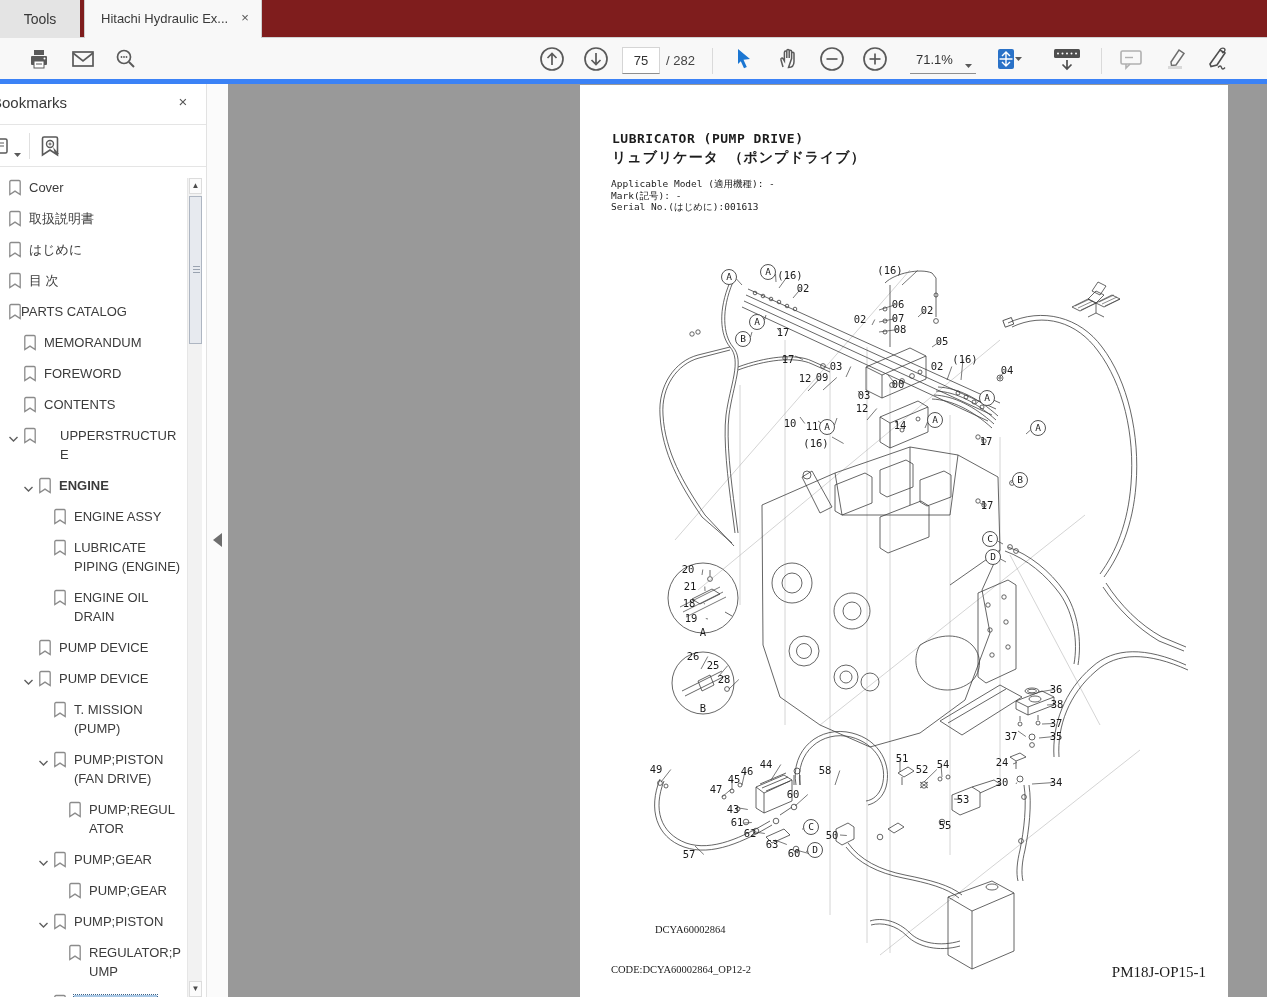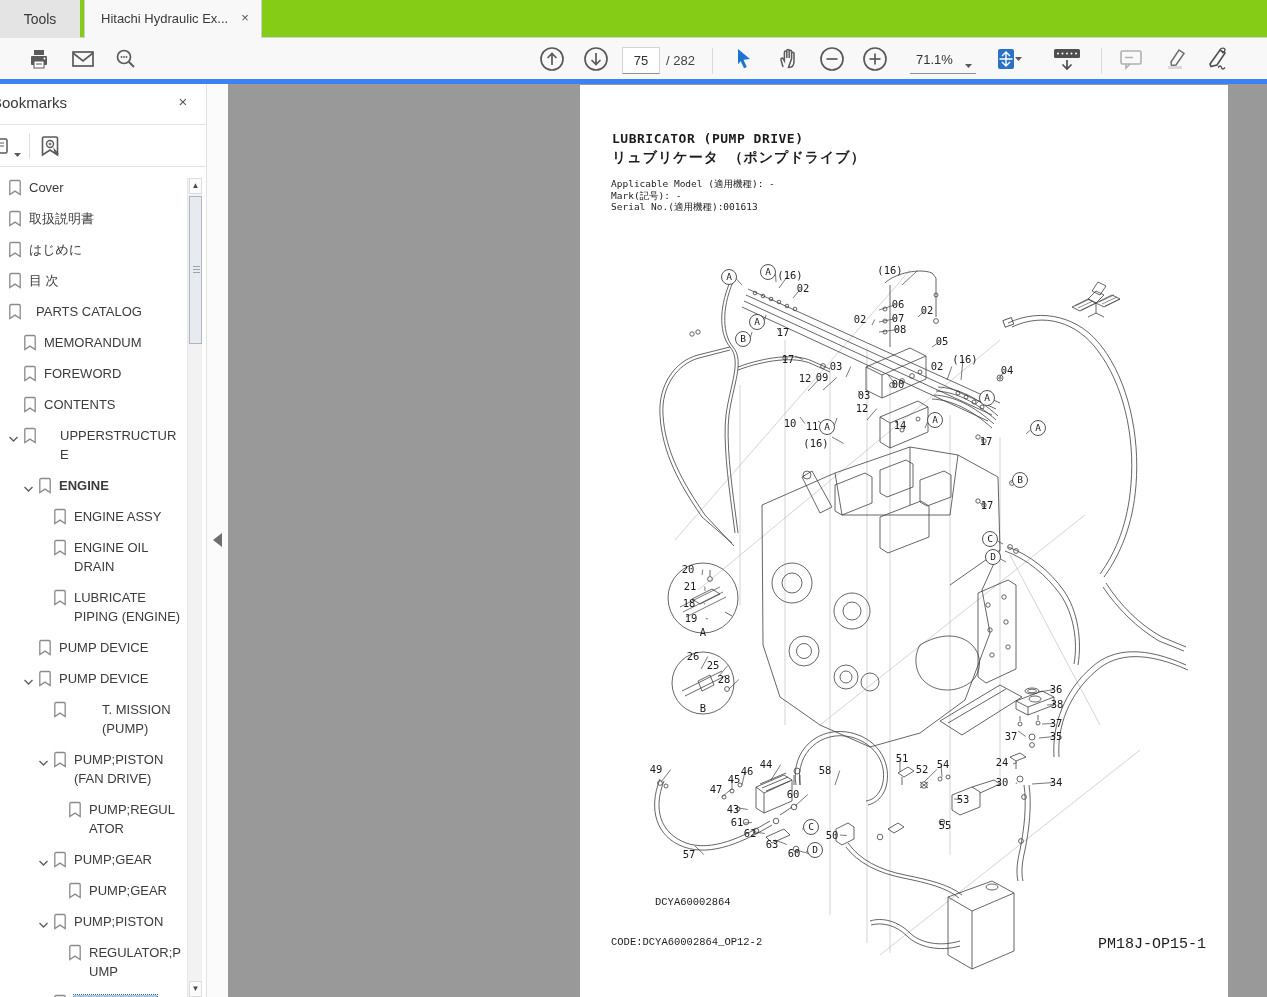--- a/index.html
+++ b/index.html
@@ -1,19 +1,19 @@
 <!DOCTYPE html>
 <html><head>
 <meta charset="utf-8">
 <style>
   html,body{margin:0;padding:0;background:#ccc;}
   .app{position:relative;width:1267px;height:997px;background:#fff;overflow:hidden;
        font-family:"Liberation Sans",sans-serif;color:#333;}
   
-  .tabbar{position:absolute;left:0;top:0;width:100%;height:38px;background:#84cc16;
+  .tabbar{position:absolute;left:0;top:0;width:100%;height:38px;background:#7f1d1d;
           border-bottom:1px solid #d2d2d2;box-sizing:border-box;}
   .tab-tools{position:absolute;left:0;top:0;width:80px;height:38px;line-height:38px;
              text-align:center;font-size:14px;color:#383838;background:#e4e4e4;}
   .tab-doc{position:absolute;left:84px;top:0;width:178px;height:38px;background:#f8f8f8;
            border-left:1px solid #cfcfcf;border-right:1px solid #cfcfcf;box-sizing:border-box;}
   .tab-doc .lbl{position:absolute;left:16px;top:0;height:38px;line-height:38px;font-size:13px;color:#3a3a3a;
                 white-space:nowrap;overflow:hidden;max-width:135px;}
   .tab-doc .close{position:absolute;right:8px;top:10px;width:16px;height:16px;line-height:16px;
                   text-align:center;font-size:13px;color:#555;}
   
@@ -56,21 +56,21 @@
         color:#4a4a4a;font-size:8px;line-height:14px;text-align:center;}
   .sthumb{position:absolute;left:1px;top:18px;width:13px;height:148px;background:#e7eaef;border:1px solid #aeb6c2;box-sizing:border-box;}
   .sgrip{position:absolute;left:3px;top:50%;margin-top:-4px;width:7px;height:1px;background:#9aa3b0;box-shadow:0 3px 0 #9aa3b0,0 6px 0 #9aa3b0;}
   
   .page{position:absolute;left:352px;top:1px;width:648px;height:912px;background:#fff;}
   .doc-head{position:absolute;left:32px;top:46px;font-family:"DejaVu Sans Mono",monospace;color:#1c1c1c;}
   .dt-en{font-size:13px;font-weight:700;letter-spacing:.5px;}
   .dt-ja{font-size:14px;font-weight:700;margin-top:3px;letter-spacing:1px;}
   .doc-meta{position:absolute;left:31px;top:93px;font-family:"DejaVu Sans Mono",monospace;font-size:9.5px;
             line-height:11.5px;color:#222;}
-  .doc-foot{position:absolute;font-family:Liberation Mono, monospace;color:#1c1c1c;}
+  .doc-foot{position:absolute;font-family:Liberation Serif, serif;color:#1c1c1c;margin-top:28px;}
   .f-draw{left:75px;top:811px;font-size:10.5px;}
   .f-code{left:31px;top:851px;font-size:10.5px;}
   .f-page{left:0;top:865px;width:648px;text-align:center;font-size:11.5px;font-weight:700;}
   .f-right{right:22px;top:851px;font-size:15px;}
   .dsvg{position:absolute;left:0;top:0;}
   .dsvg text{font-family:"DejaVu Sans Mono",monospace;font-size:10.5px;fill:#1a1a1a;}
   .dsvg text.refl{font-size:9.5px;}
 </style>
 </head>
 <body>
@@ -238,21 +238,21 @@
               </svg></span><span class="blabel">Cover</span></div>
           <div class="bm-row" style="padding-left: 29px;"><span class="bicon" style="left: 8px;"><svg width="14" height="17">
                 <path d="M3,1.5 h8 a1.2,1.2 0 0 1 1.2,1.2 V15.5 l-5.2,-3.4 -5.2,3.4 V2.7 A1.2,1.2 0 0 1 3,1.5 Z" fill="none" stroke="#8b8b8b" stroke-width="1.3"></path>
               </svg></span><span class="blabel">取扱説明書</span></div>
           <div class="bm-row" style="padding-left: 29px;"><span class="bicon" style="left: 8px;"><svg width="14" height="17">
                 <path d="M3,1.5 h8 a1.2,1.2 0 0 1 1.2,1.2 V15.5 l-5.2,-3.4 -5.2,3.4 V2.7 A1.2,1.2 0 0 1 3,1.5 Z" fill="none" stroke="#8b8b8b" stroke-width="1.3"></path>
               </svg></span><span class="blabel">はじめに</span></div>
           <div class="bm-row" style="padding-left: 29px;"><span class="bicon" style="left: 8px;"><svg width="14" height="17">
                 <path d="M3,1.5 h8 a1.2,1.2 0 0 1 1.2,1.2 V15.5 l-5.2,-3.4 -5.2,3.4 V2.7 A1.2,1.2 0 0 1 3,1.5 Z" fill="none" stroke="#8b8b8b" stroke-width="1.3"></path>
               </svg></span><span class="blabel">目 次</span></div>
-          <div class="bm-row" style="padding-left: 36px;"><span class="bicon" style="left: 8px;"><svg width="14" height="17">
+          <div class="bm-row" style="padding-left: 21px;"><span class="bicon" style="left: 8px;"><svg width="14" height="17">
                 <path d="M3,1.5 h8 a1.2,1.2 0 0 1 1.2,1.2 V15.5 l-5.2,-3.4 -5.2,3.4 V2.7 A1.2,1.2 0 0 1 3,1.5 Z" fill="none" stroke="#8b8b8b" stroke-width="1.3"></path>
               </svg></span><span class="blabel">PARTS CATALOG</span></div>
           <div class="bm-row" style="padding-left: 44px;"><span class="bicon" style="left: 23px;"><svg width="14" height="17">
                 <path d="M3,1.5 h8 a1.2,1.2 0 0 1 1.2,1.2 V15.5 l-5.2,-3.4 -5.2,3.4 V2.7 A1.2,1.2 0 0 1 3,1.5 Z" fill="none" stroke="#8b8b8b" stroke-width="1.3"></path>
               </svg></span><span class="blabel">MEMORANDUM</span></div>
           <div class="bm-row" style="padding-left: 44px;"><span class="bicon" style="left: 23px;"><svg width="14" height="17">
                 <path d="M3,1.5 h8 a1.2,1.2 0 0 1 1.2,1.2 V15.5 l-5.2,-3.4 -5.2,3.4 V2.7 A1.2,1.2 0 0 1 3,1.5 Z" fill="none" stroke="#8b8b8b" stroke-width="1.3"></path>
               </svg></span><span class="blabel">FOREWORD</span></div>
           <div class="bm-row" style="padding-left: 44px;"><span class="bicon" style="left: 23px;"><svg width="14" height="17">
                 <path d="M3,1.5 h8 a1.2,1.2 0 0 1 1.2,1.2 V15.5 l-5.2,-3.4 -5.2,3.4 V2.7 A1.2,1.2 0 0 1 3,1.5 Z" fill="none" stroke="#8b8b8b" stroke-width="1.3"></path>
@@ -265,33 +265,33 @@
           <div class="bm-row" style="padding-left: 59px; font-weight: bold;"><span class="chev" style="left: 23px;"><svg width="11" height="8">
                 <path d="M1.5,2 L5.5,6 L9.5,2" fill="none" stroke="#5f5f5f" stroke-width="1.4"></path>
               </svg></span><span class="bicon" style="left: 38px;"><svg width="14" height="17">
                 <path d="M3,1.5 h8 a1.2,1.2 0 0 1 1.2,1.2 V15.5 l-5.2,-3.4 -5.2,3.4 V2.7 A1.2,1.2 0 0 1 3,1.5 Z" fill="none" stroke="#8b8b8b" stroke-width="1.3"></path>
               </svg></span><span class="blabel">ENGINE</span></div>
           <div class="bm-row" style="padding-left: 74px;"><span class="bicon" style="left: 53px;"><svg width="14" height="17">
                 <path d="M3,1.5 h8 a1.2,1.2 0 0 1 1.2,1.2 V15.5 l-5.2,-3.4 -5.2,3.4 V2.7 A1.2,1.2 0 0 1 3,1.5 Z" fill="none" stroke="#8b8b8b" stroke-width="1.3"></path>
               </svg></span><span class="blabel">ENGINE ASSY</span></div>
           <div class="bm-row" style="padding-left: 74px;"><span class="bicon" style="left: 53px;"><svg width="14" height="17">
                 <path d="M3,1.5 h8 a1.2,1.2 0 0 1 1.2,1.2 V15.5 l-5.2,-3.4 -5.2,3.4 V2.7 A1.2,1.2 0 0 1 3,1.5 Z" fill="none" stroke="#8b8b8b" stroke-width="1.3"></path>
+              </svg></span><span class="blabel">LUBRICATE PIPING (ENGINE)</span></div>
+          <div class="bm-row" style="padding-left: 74px;"><span class="bicon" style="left: 53px;"><svg width="14" height="17">
+                <path d="M3,1.5 h8 a1.2,1.2 0 0 1 1.2,1.2 V15.5 l-5.2,-3.4 -5.2,3.4 V2.7 A1.2,1.2 0 0 1 3,1.5 Z" fill="none" stroke="#8b8b8b" stroke-width="1.3"></path>
               </svg></span><span class="blabel">ENGINE OIL DRAIN</span></div>
-          <div class="bm-row" style="padding-left: 74px;"><span class="bicon" style="left: 53px;"><svg width="14" height="17">
-                <path d="M3,1.5 h8 a1.2,1.2 0 0 1 1.2,1.2 V15.5 l-5.2,-3.4 -5.2,3.4 V2.7 A1.2,1.2 0 0 1 3,1.5 Z" fill="none" stroke="#8b8b8b" stroke-width="1.3"></path>
-              </svg></span><span class="blabel">LUBRICATE PIPING (ENGINE)</span></div>
           <div class="bm-row" style="padding-left: 59px;"><span class="bicon" style="left: 38px;"><svg width="14" height="17">
                 <path d="M3,1.5 h8 a1.2,1.2 0 0 1 1.2,1.2 V15.5 l-5.2,-3.4 -5.2,3.4 V2.7 A1.2,1.2 0 0 1 3,1.5 Z" fill="none" stroke="#8b8b8b" stroke-width="1.3"></path>
               </svg></span><span class="blabel">PUMP DEVICE</span></div>
           <div class="bm-row" style="padding-left: 59px;"><span class="chev" style="left: 23px;"><svg width="11" height="8">
                 <path d="M1.5,2 L5.5,6 L9.5,2" fill="none" stroke="#5f5f5f" stroke-width="1.4"></path>
               </svg></span><span class="bicon" style="left: 38px;"><svg width="14" height="17">
                 <path d="M3,1.5 h8 a1.2,1.2 0 0 1 1.2,1.2 V15.5 l-5.2,-3.4 -5.2,3.4 V2.7 A1.2,1.2 0 0 1 3,1.5 Z" fill="none" stroke="#8b8b8b" stroke-width="1.3"></path>
               </svg></span><span class="blabel">PUMP DEVICE</span></div>
-          <div class="bm-row" style="padding-left: 102px;"><span class="bicon" style="left: 53px;"><svg width="14" height="17">
+          <div class="bm-row" style="padding-left: 74px;"><span class="bicon" style="left: 53px;"><svg width="14" height="17">
                 <path d="M3,1.5 h8 a1.2,1.2 0 0 1 1.2,1.2 V15.5 l-5.2,-3.4 -5.2,3.4 V2.7 A1.2,1.2 0 0 1 3,1.5 Z" fill="none" stroke="#8b8b8b" stroke-width="1.3"></path>
               </svg></span><span class="blabel">T. MISSION (PUMP)</span></div>
           <div class="bm-row" style="padding-left: 74px;"><span class="chev" style="left: 38px;"><svg width="11" height="8">
                 <path d="M1.5,2 L5.5,6 L9.5,2" fill="none" stroke="#5f5f5f" stroke-width="1.4"></path>
               </svg></span><span class="bicon" style="left: 53px;"><svg width="14" height="17">
                 <path d="M3,1.5 h8 a1.2,1.2 0 0 1 1.2,1.2 V15.5 l-5.2,-3.4 -5.2,3.4 V2.7 A1.2,1.2 0 0 1 3,1.5 Z" fill="none" stroke="#8b8b8b" stroke-width="1.3"></path>
               </svg></span><span class="blabel">PUMP;PISTON (FAN DRIVE)</span></div>
           <div class="bm-row" style="padding-left: 89px;"><span class="bicon" style="left: 68px;"><svg width="14" height="17">
                 <path d="M3,1.5 h8 a1.2,1.2 0 0 1 1.2,1.2 V15.5 l-5.2,-3.4 -5.2,3.4 V2.7 A1.2,1.2 0 0 1 3,1.5 Z" fill="none" stroke="#8b8b8b" stroke-width="1.3"></path>
               </svg></span><span class="blabel">PUMP;REGULATOR</span></div>
@@ -332,21 +332,21 @@
 
     <div class="canvas">
       <div class="page">
         <div class="doc-head">
           <div class="dt-en">LUBRICATOR (PUMP DRIVE)</div>
           <div class="dt-ja">リュブリケータ （ポンプドライブ）</div>
         </div>
         <div class="doc-meta" id="docMeta">
             <div>Applicable Model (適用機種): -</div>
             <div>Mark(記号): -</div>
-            <div>Serial No.(適用機種):001613</div>
+            <div>Serial No.(はじめに):001613</div>
           </div>
 
         <svg class="dsvg" width="648" height="912" viewBox="0 0 648 912">
 
           <g stroke="#b0b0b0" stroke-width="0.55" fill="none">
             <path d="M95,455 L330,185"></path>
               <path d="M118,505 L420,255"></path>
             <path d="M240,640 L505,430"></path>
               <path d="M300,870 L560,665"></path>
             <path d="M205,255 V640"></path>

